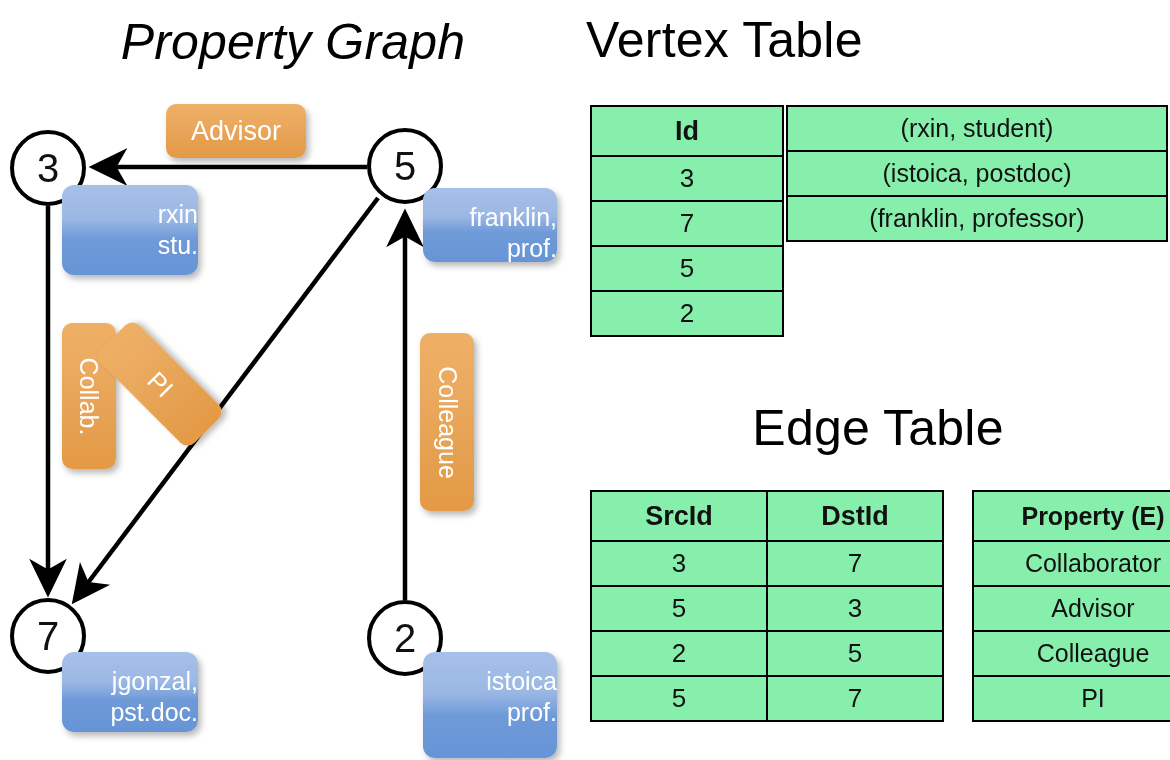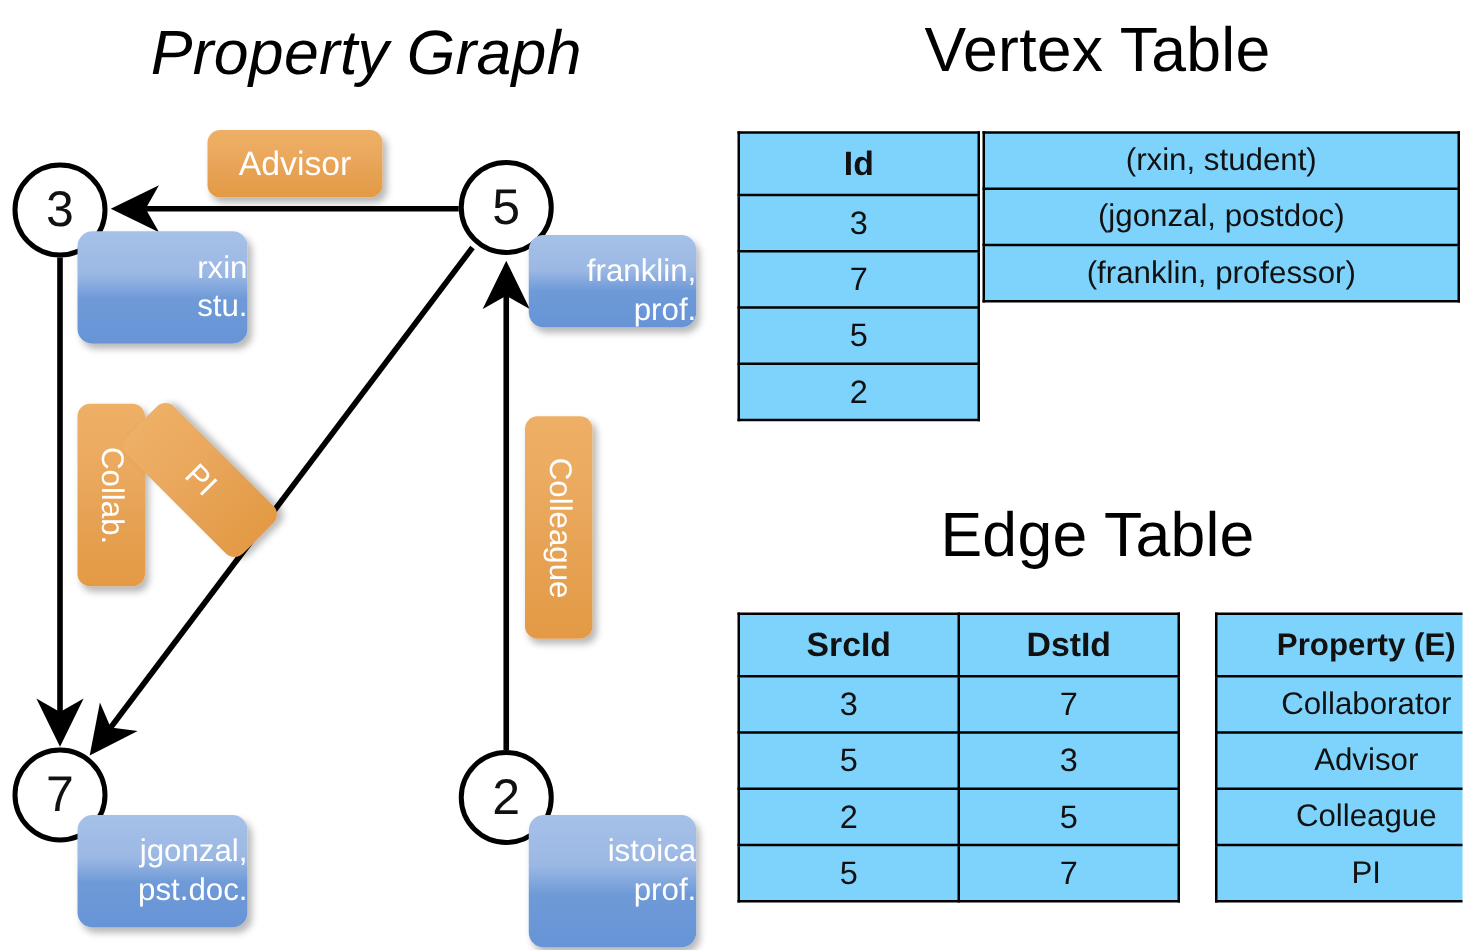--- a/index.html
+++ b/index.html
@@ -29,21 +29,21 @@
     left: 0; top: 14px;
     width: 586px;
     text-align: center;
     font-size: 50px;
     line-height: 56px;
     font-style: italic;
   }
   #title-vertex-table {
     left: 586px; top: 12px;
     width: 584px;
-    text-align: center;
+    text-align: left;
     font-size: 50px;
     line-height: 56px;
   }
   #title-edge-table {
     left: 586px; top: 400px;
     width: 584px;
     text-align: center;
     font-size: 50px;
     line-height: 56px;
   }
@@ -94,21 +94,21 @@
     font-weight: 300;
     line-height: 31px;
     padding: 14px 0 14px 14px;
     box-sizing: border-box;
     z-index: 4;
     font-family: "Liberation Sans", sans-serif;
     text-align: right;
   }
   #prop-rxin     { left: 62px;  top: 185px; width: 136px; height: 90px; }
   #prop-franklin { left: 423px; top: 188px; width: 134px; height: 74px; }
-  #prop-jgonzal  { left: 62px;  top: 652px; width: 136px; height: 90px; }
+  #prop-jgonzal  { left: 62px;  top: 652px; width: 136px; height: 80px; }
   #prop-istoica  { left: 423px; top: 652px; width: 134px; height: 106px; }
   .prop-box .line { display: block; white-space: nowrap; }
 
   
   .edge-label {
     position: absolute;
     border-radius: 10px;
     background: linear-gradient(to bottom, #eeb066 0%, #eaa85d 40%, #e5a050 70%, #e49a45 100%);
     box-shadow: 3px 4px 6px rgba(0,0,0,0.28);
     color: #ffffff;
@@ -155,21 +155,21 @@
   }
   .tbl td, .tbl th {
     border: 2px solid #000000;
     text-align: center;
     font-weight: 300;
     font-size: 26px;
     color: #111111;
     padding: 0;
     height: 45px;
     box-sizing: border-box;
-    background: #7dd3fc;
+    background: #86efac;
   }
   .tbl th {
     font-weight: bold;
     font-size: 27px;
     height: 50px;
   }
   .cell-v { background: #c8d7ef; }
   .cell-e { background: #f5ddc3; }
 
   #vertex-id-table    { left: 590px; top: 105px; width: 194px; }
@@ -270,21 +270,21 @@
   </tr>
 </tbody>
   </table>
 
 <table class="tbl" id="vertex-prop-table">
   <tbody>
   <tr>
     <td class="cell-v">(rxin, student)</td>
   </tr>
   <tr>
-    <td class="cell-v">(jgonzal, postdoc)</td>
+    <td class="cell-v">(istoica, postdoc)</td>
   </tr>
   <tr>
     <td class="cell-v">(franklin, professor)</td>
   </tr>
 </tbody>
   </table>
 
 <table class="tbl" id="edge-src-table">
   <tbody>
       <tr>

